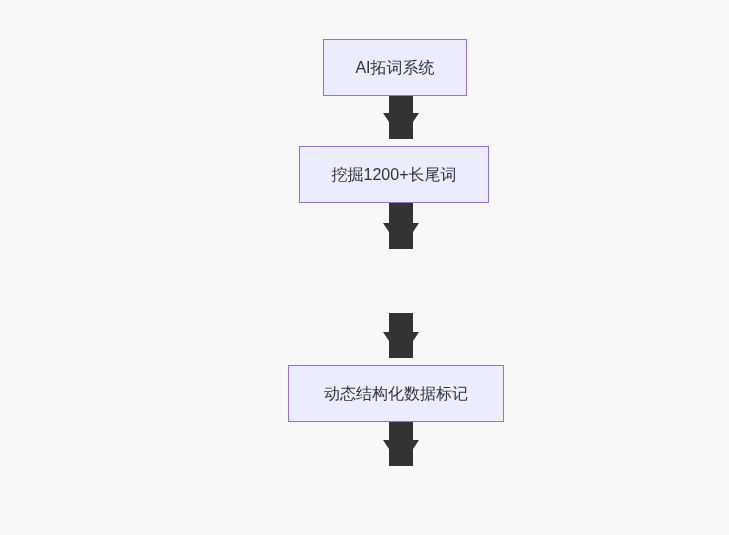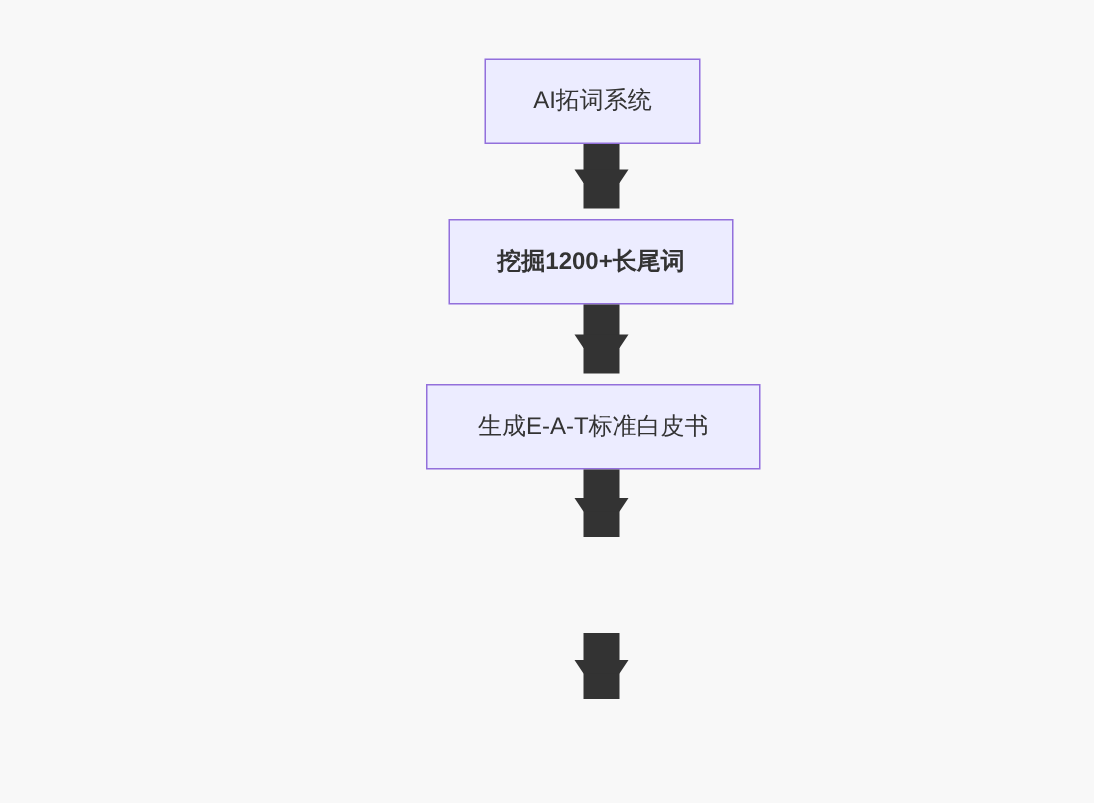--- a/index.html
+++ b/index.html
@@ -21,21 +21,21 @@
     justify-content: center;
     background: var(--node-fill, #ECECFF);
     border: 1px solid var(--node-border, #9370DB);
     color: var(--text, #333333);
     font-size: 16px;
     line-height: 1;
     text-align: center;
     white-space: nowrap;
   }
   .node-1 { left: 299px; top: 15px;  width: 144px; height: 57px; }
-  .node-2 { left: 275px; top: 122px; width: 190px; height: 57px; font-weight: bold; }
+  .node-2 { left: 275px; top: 122px; width: 190px; height: 57px; }
   .node-3 { left: 260px; top: 232px; width: 223px; height: 57px; }
   .node-4 { left: 264px; top: 341px; width: 216px; height: 57px; }
   .node-5 { left: 255px; top: 449px; width: 232px; height: 58px; }
 
   .arrow { position: absolute; width: 12px; }
   .arrow-1 { left: 365px; top: 72px;  height: 50px; }
   .arrow-2 { left: 365px; top: 179px; height: 53px; }
   .arrow-3 { left: 365px; top: 289px; height: 52px; }
   .arrow-4 { left: 365px; top: 398px; height: 51px; }
   .arrow .shaft {
@@ -71,29 +71,29 @@
 
   <div class="node node-2">
     <span>挖掘1200+长尾词</span>
   </div>
 
   <div class="arrow arrow-2">
     <span class="shaft"></span>
     <span class="head"></span>
   </div>
 
-  <div class="node node-3">
-    <span>生成E-A-T标准白皮书</span>
-  </div>
 
   <div class="arrow arrow-3">
     <span class="shaft"></span>
     <span class="head"></span>
   </div>
 
+  <div class="node node-4">
+    <span>动态结构化数据标记</span>
+  </div>
 
   <div class="arrow arrow-4">
     <span class="shaft"></span>
     <span class="head"></span>
   </div>
 
 
 </div>
 
 </body></html>

